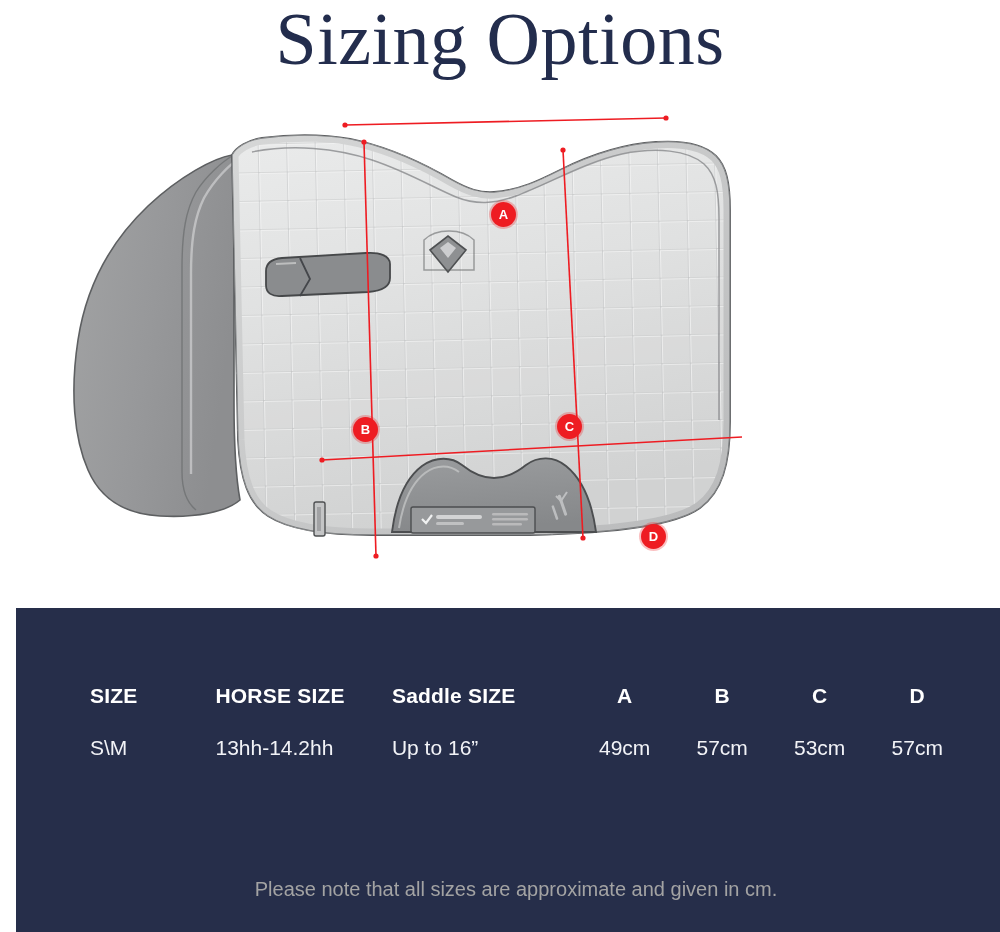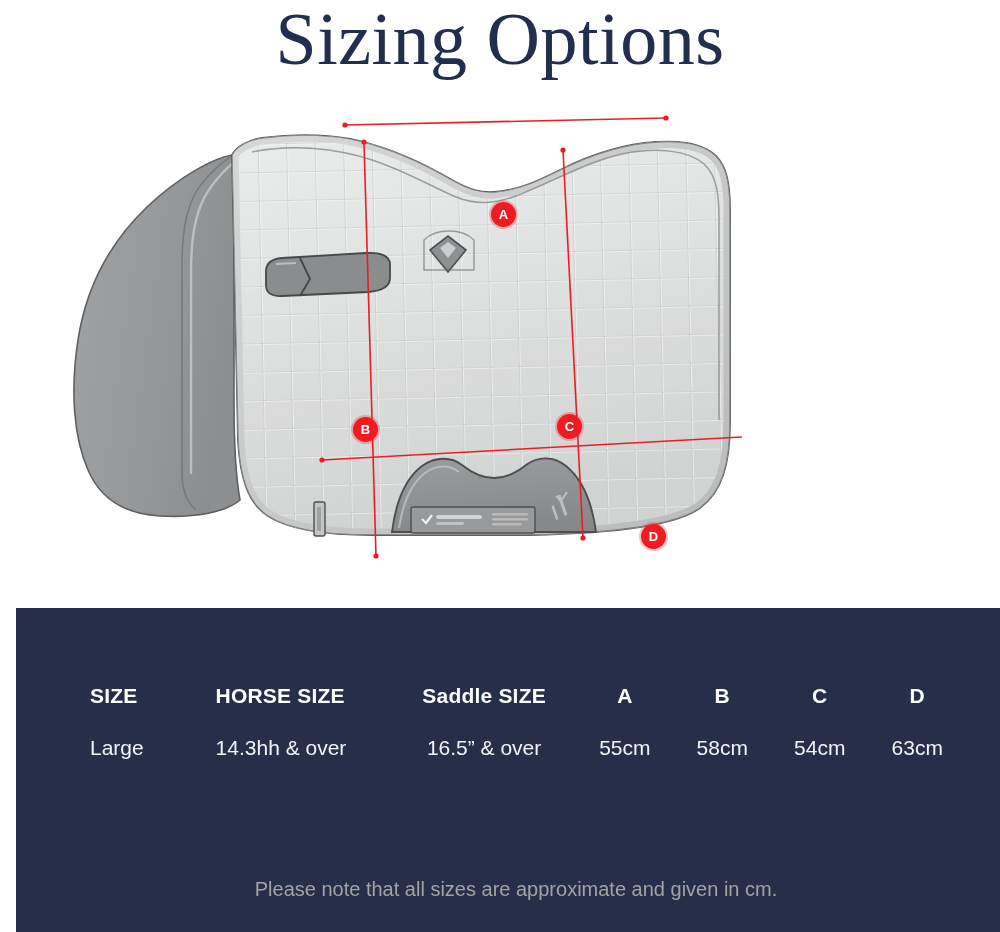--- a/index.html
+++ b/index.html
@@ -97,21 +97,21 @@
     font-weight: bold;
     letter-spacing: 0.2px;
   }
   #spec-table td {
     font-size: 21px;
     font-weight: 300;
     color: #f2f3f7;
   }
   .col-size      { width: 128px; text-align: left;   padding-left: 14px !important; }
   .col-horse     { width: 178px; text-align: left; }
-  .col-saddle    { width: 186px; text-align: center; }
+  .col-saddle    { width: 186px; text-align: left; }
   .col-m         { width: 99px;  text-align: center; }
 
   #spec-note {
     position: absolute;
     left: 0;
     top: 270px;
     width: 1000px;
     text-align: center;
     font-size: 20px;
     font-weight: 300;
@@ -359,25 +359,25 @@
         <th class="col-horse">HORSE SIZE</th>
         <th class="col-saddle">Saddle SIZE</th>
         <th class="col-m">A</th>
         <th class="col-m">B</th>
         <th class="col-m">C</th>
         <th class="col-m">D</th>
       </tr>
     </thead>
     <tbody>
       <tr>
-        <td class="col-size">Large</td>
-        <td class="col-horse">14.3hh &amp; over</td>
-        <td class="col-saddle">16.5” &amp; over</td>
-        <td class="col-m">55cm</td>
-        <td class="col-m">58cm</td>
-        <td class="col-m">54cm</td>
-        <td class="col-m">63cm</td>
+        <td class="col-size">S\M</td>
+        <td class="col-horse">13hh-14.2hh</td>
+        <td class="col-saddle">Up to 16”</td>
+        <td class="col-m">49cm</td>
+        <td class="col-m">57cm</td>
+        <td class="col-m">53cm</td>
+        <td class="col-m">57cm</td>
       </tr>
     </tbody>
   </table>
 
   <div id="spec-note">Please note that all sizes are approximate and given in cm.</div>
 </div>
 
 </body></html>

